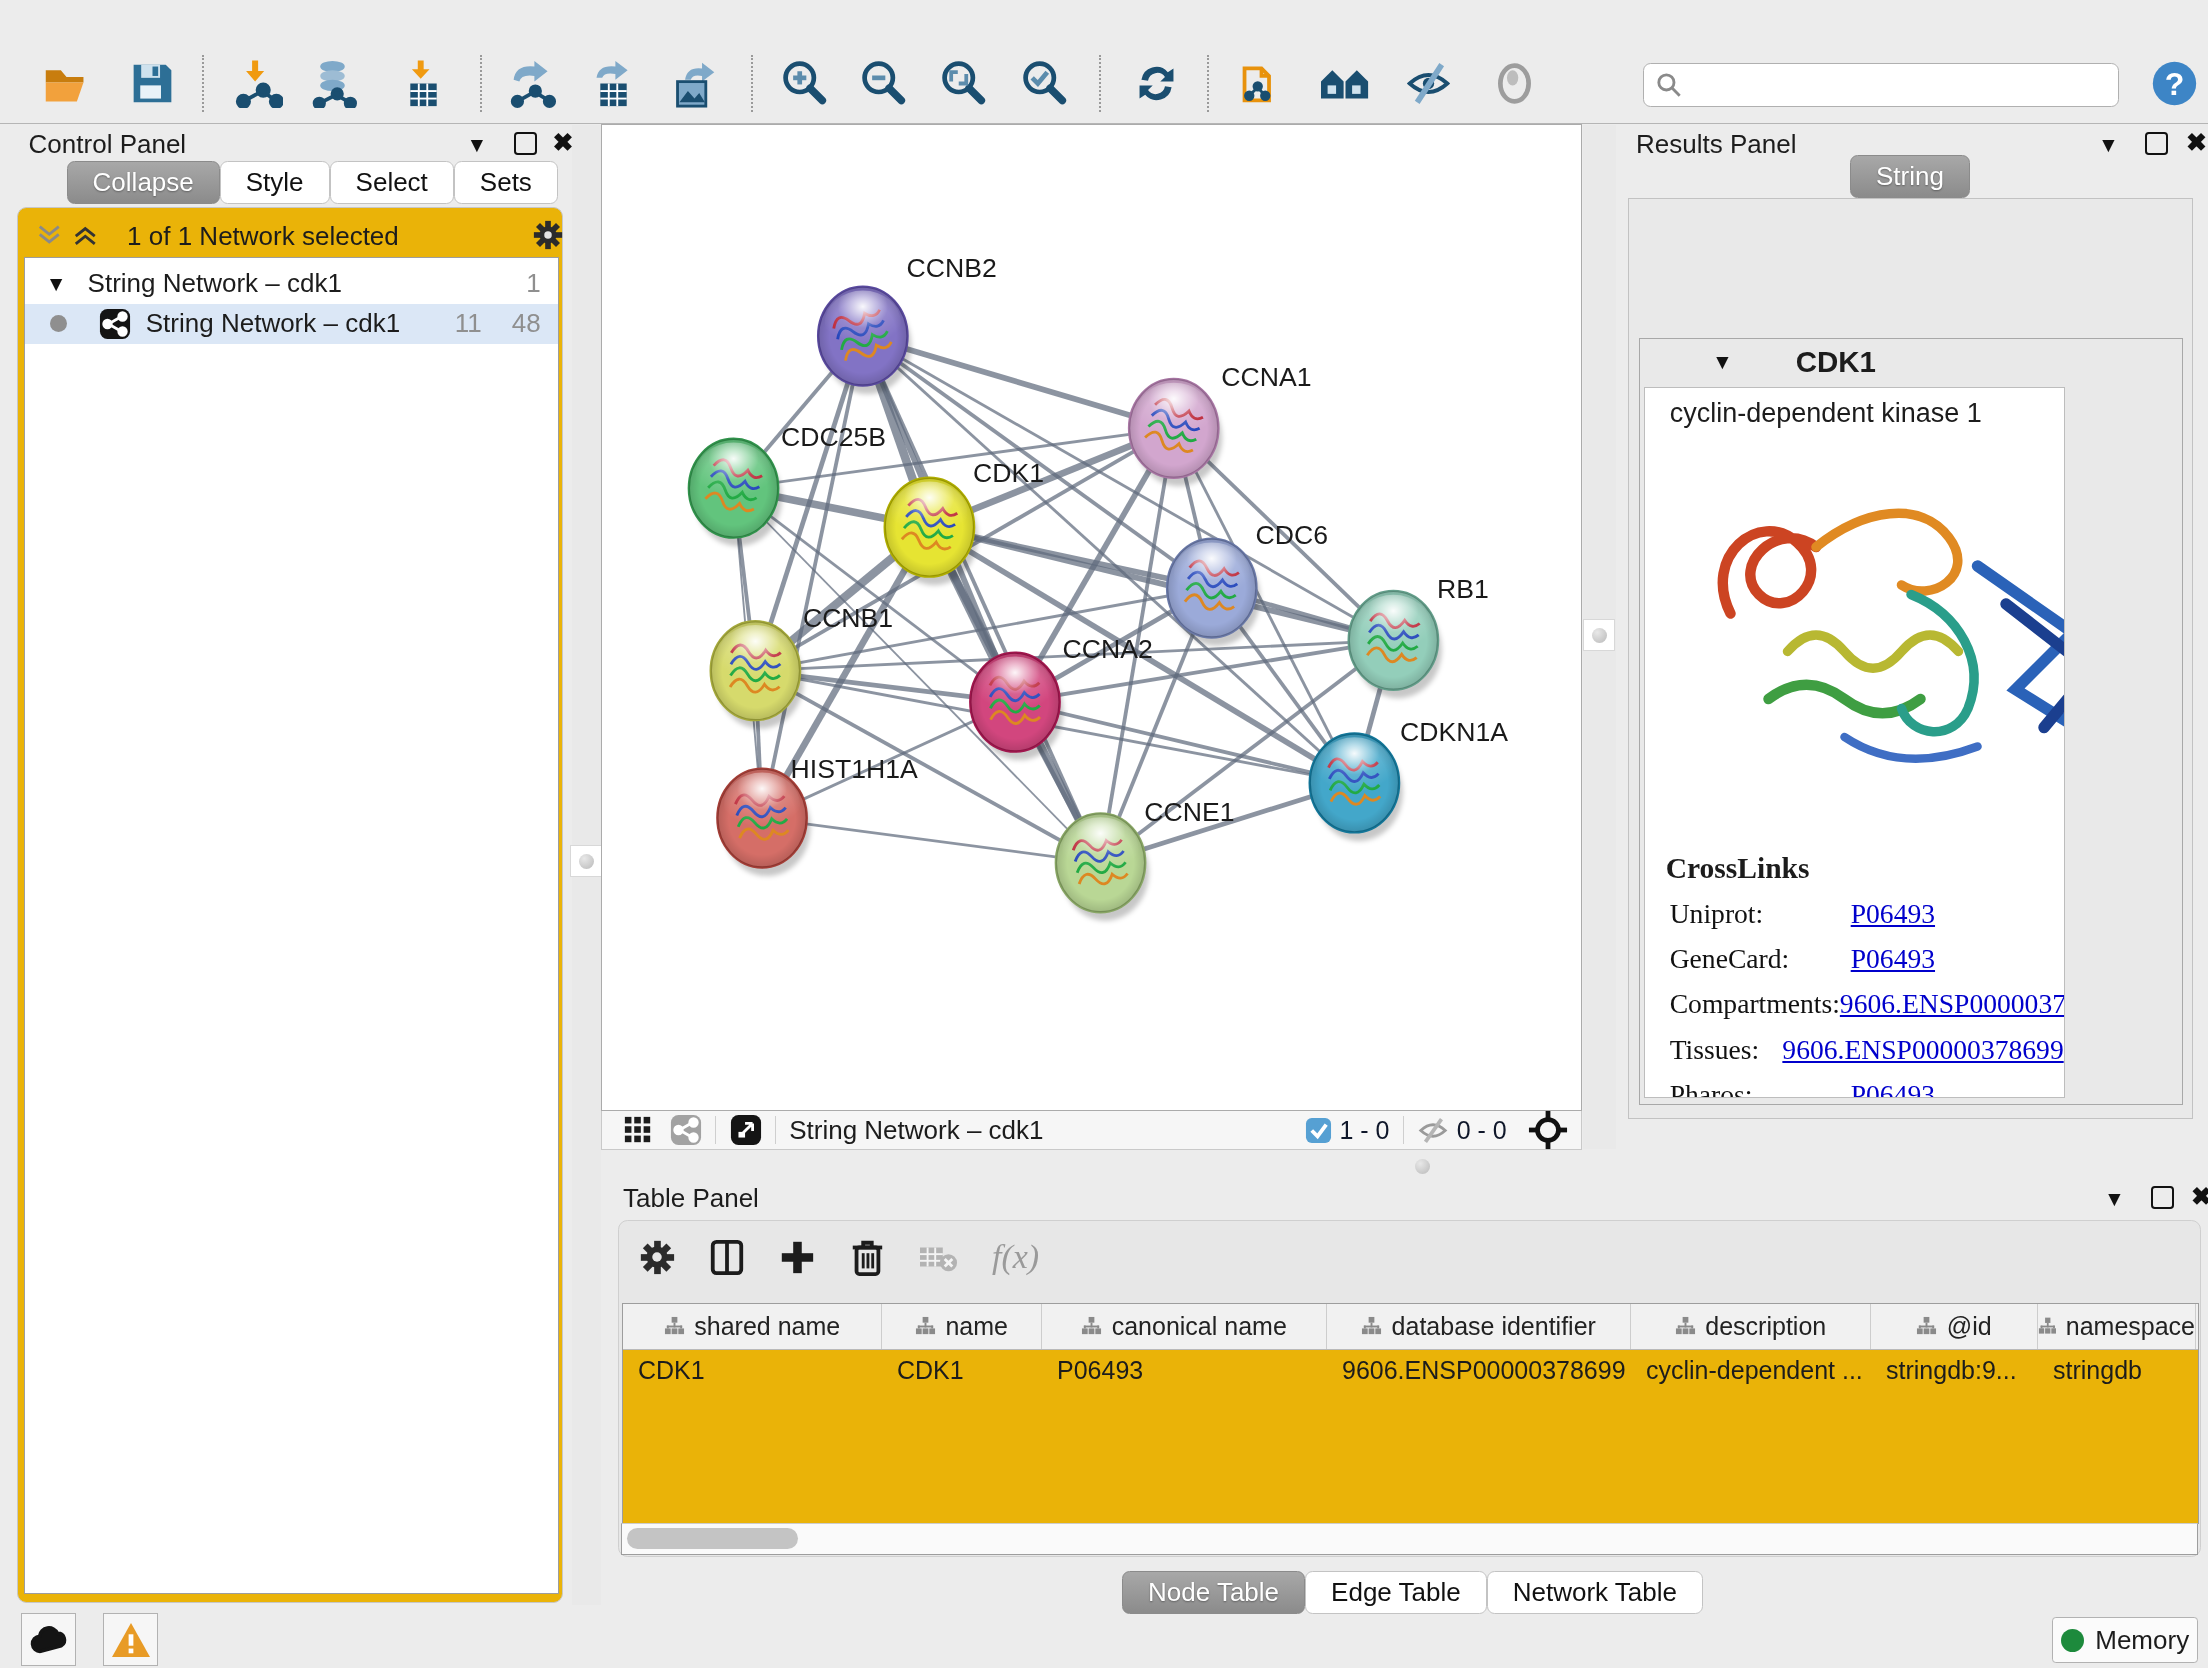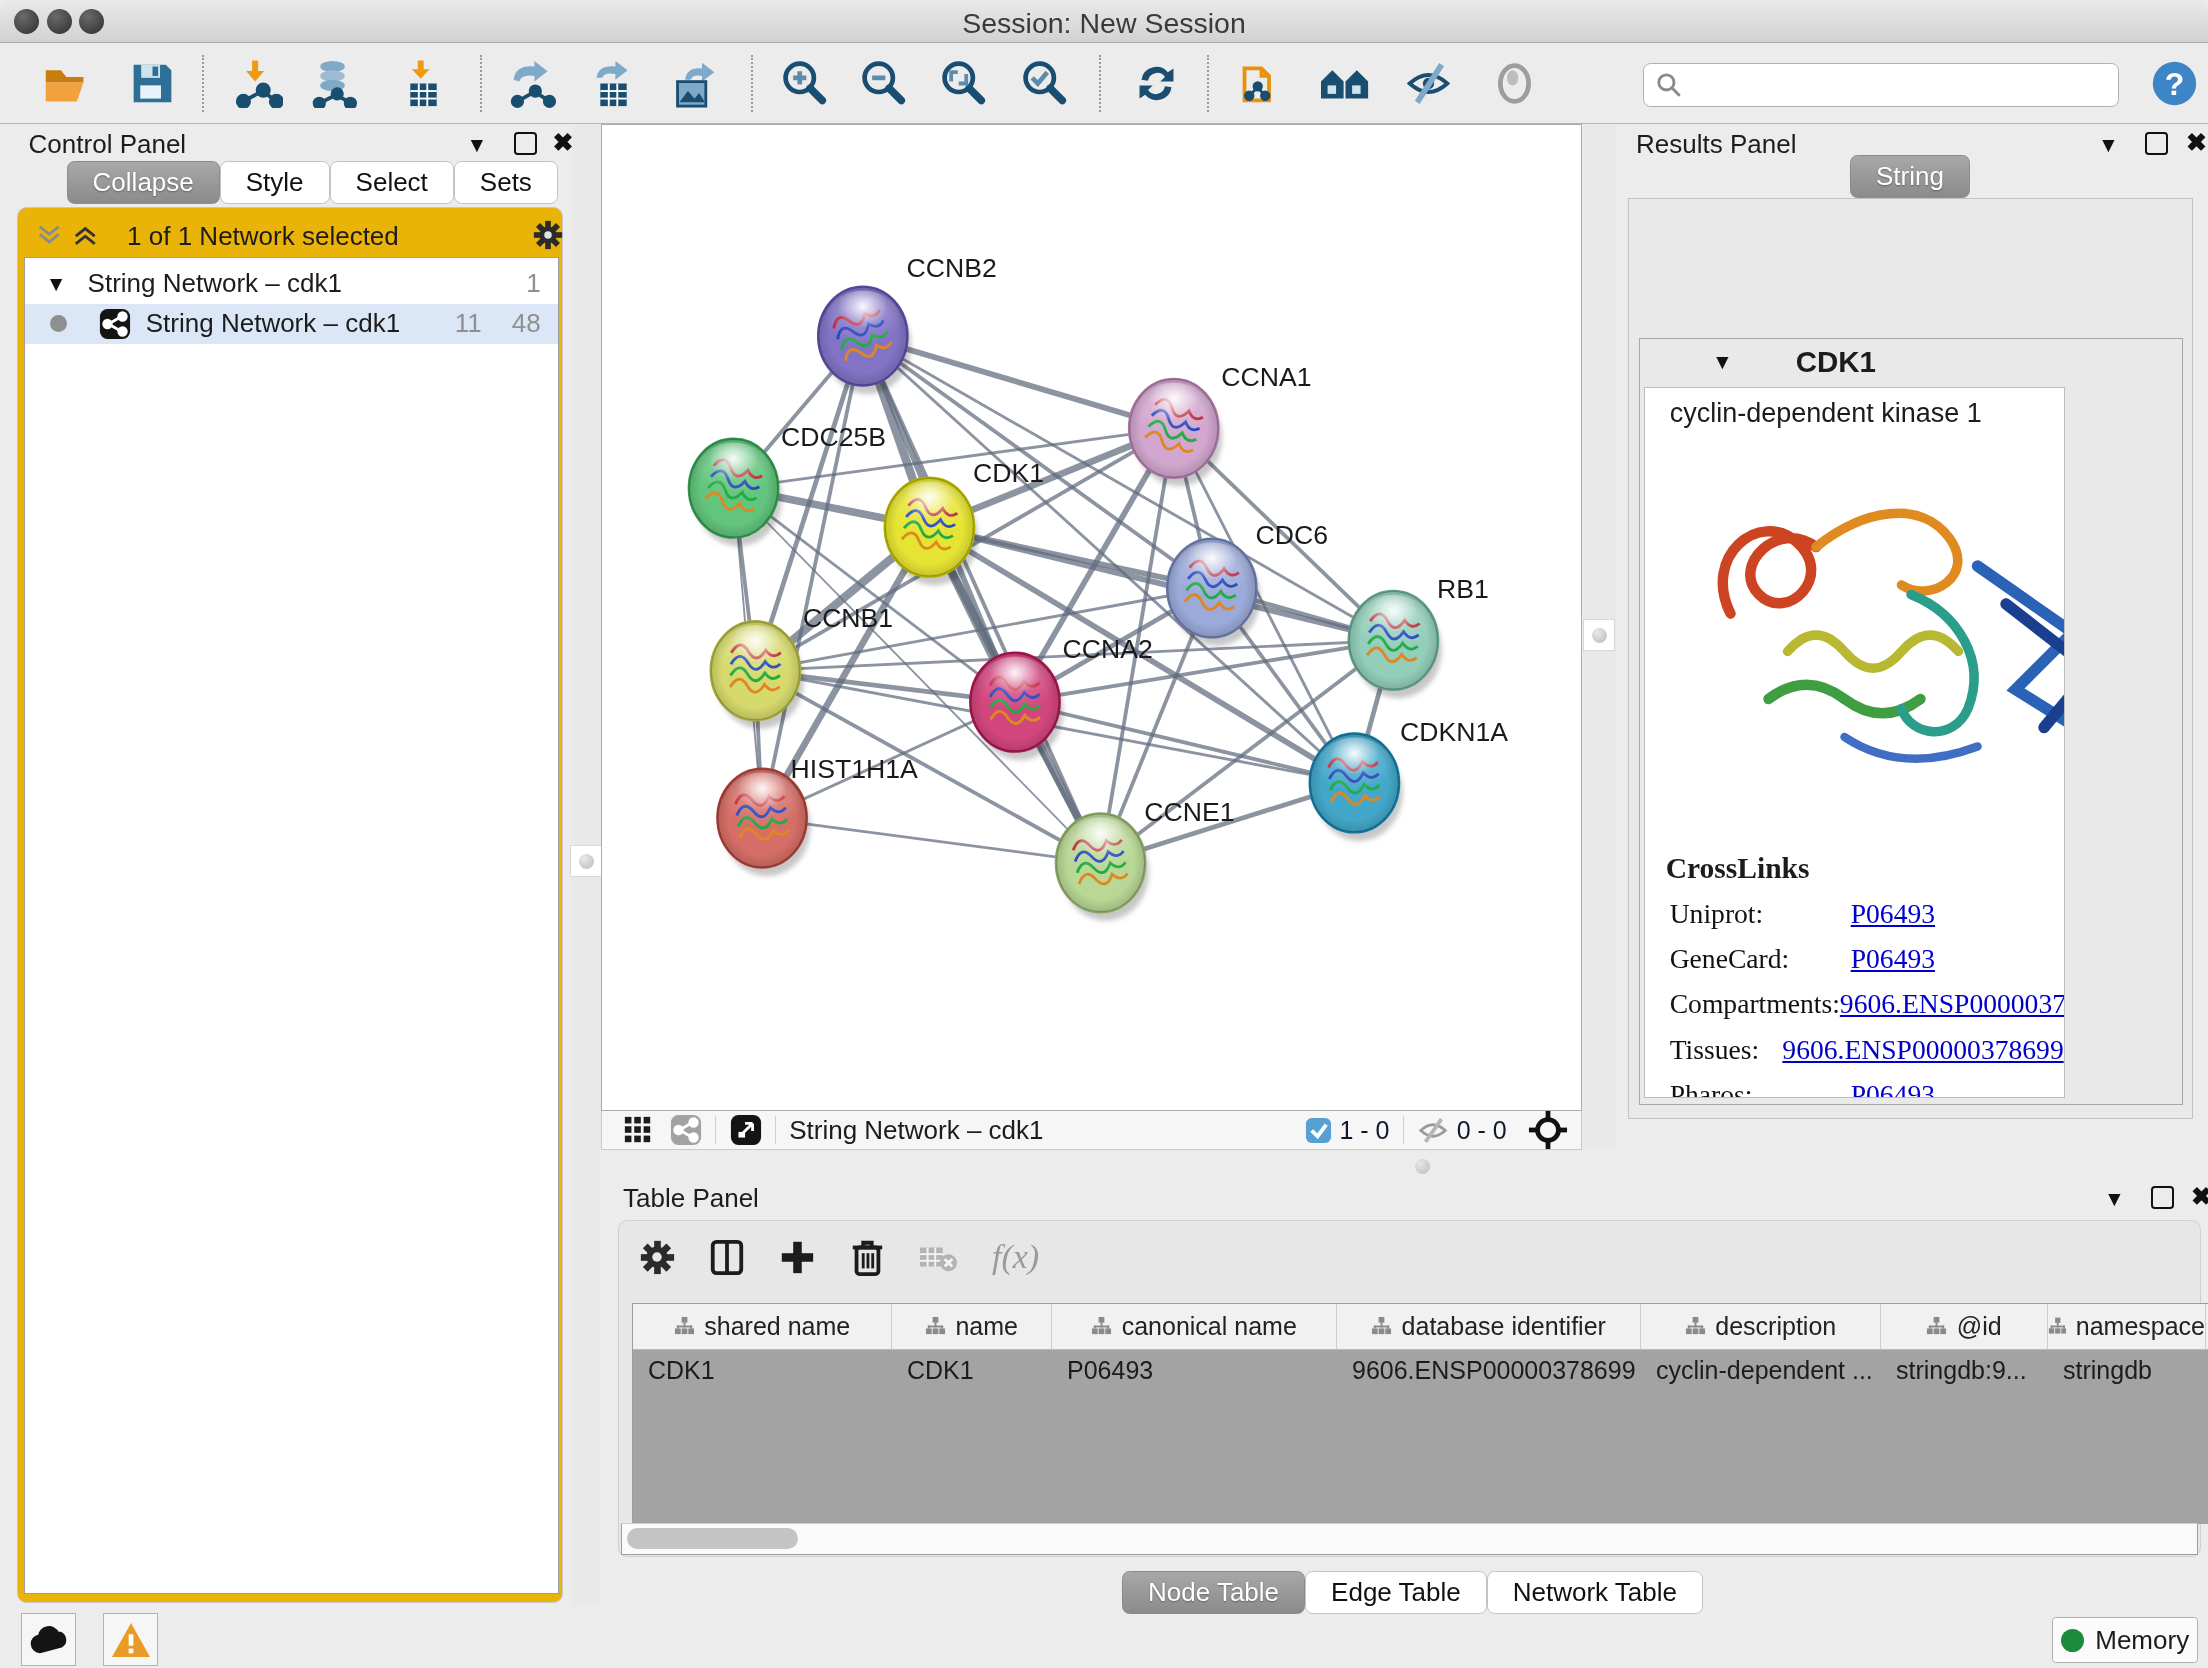--- a/index.html
+++ b/index.html
@@ -71,21 +71,21 @@
   .serif { font-family:"Liberation Serif", serif; }
   .xl-row { display:flex; font-size:27.6px; margin:13.3px 0 0 25px; }
   .xl-label { width:181px; color:#111; }
   .xl-link { color:#0000cc; text-decoration:underline; }
 
   
   #table-panel { position:absolute; left:601px; top:1170px; width:1607px; height:447px; }
   #tp-inner { position:absolute; left:17px; top:50px; width:1583px; height:337px; background:#e7e7e7;
     border:1px solid #cfcfcf; border-radius:9.5px; }
   #tp-toolbar { position:absolute; left:19px; top:11.4px; height:49px; display:flex; align-items:center; gap:32px; }
-  #tp-table { position:absolute; left:13px; top:82px; width:1577px; height:221px; background:#a3a3a3; border:1.9px solid #9d9d9d; border-bottom:none; }
+  #tp-table { position:absolute; left:3px; top:82px; width:1577px; height:221px; background:#eab308; border:1.9px solid #9d9d9d; border-bottom:none; }
   .th-row { display:flex; height:46px; background:#f1f1f1; border-bottom:1.9px solid #b9b9b9; }
   .th { display:flex; align-items:center; justify-content:center; gap:9.5px; font-size:25px; color:#222;
     border-right:1px solid #cdcdcd; overflow:hidden; white-space:nowrap; }
   .td-row { display:flex; height:42px; }
   .td { font-size:25px; padding:5.7px 1.9px 0 15px; overflow:hidden; white-space:nowrap; }
   #tp-hscroll { position:absolute; left:1.9px; top:302px; width:1577px; height:32px; background:#fafafa; border:1.9px solid #9d9d9d; border-top:1px solid #cdcdcd; }
   #tp-thumb { position:absolute; left:4.8px; top:3.8px; width:171px; height:21px; background:#c4c4c4; border-radius:10.5px; }
   #tp-tabs { position:absolute; left:521px; top:401px; }
 
   
@@ -96,26 +96,20 @@
   #memory-dot { width:23px; height:23px; border-radius:50%; background:#1d8a3c; }
 
   .tri { font-size:21px; color:#111; }
   svg text { font-family:"Liberation Sans", sans-serif; }
 </style>
 </head>
 <body>
 
 <div id="app">
 
-  <div class="titlebar">
-    <div class="traffic" style="left:14.3px"></div>
-    <div class="traffic" style="left:47px"></div>
-    <div class="traffic" style="left:79px"></div>
-    <div class="window-title">Session: New Session</div>
-  </div>
 
   <div class="toolbar">
     <div class="tbtn" style="left:40px">
       <svg width="49" height="49" viewBox="0 0 52 52">
         <path d="M4 12 h16 l6 7 h18 v6 H4z" fill="#c87d0e"></path>
         <path d="M4 25 h40 l-7 20 H4z" fill="#f2a13c"></path>
       </svg>
     </div>
     <div class="tbtn" style="left:126px">
       <svg width="49" height="49" viewBox="0 0 52 52">

